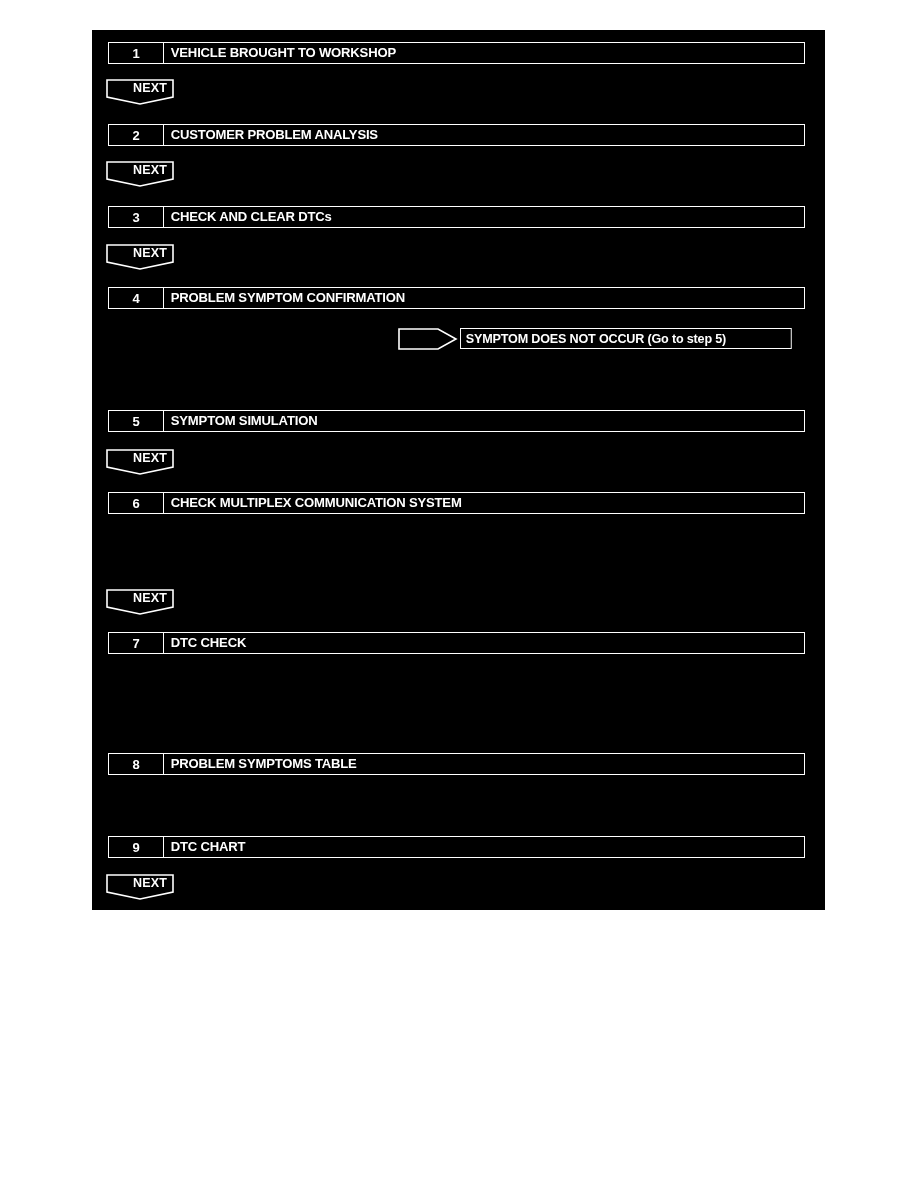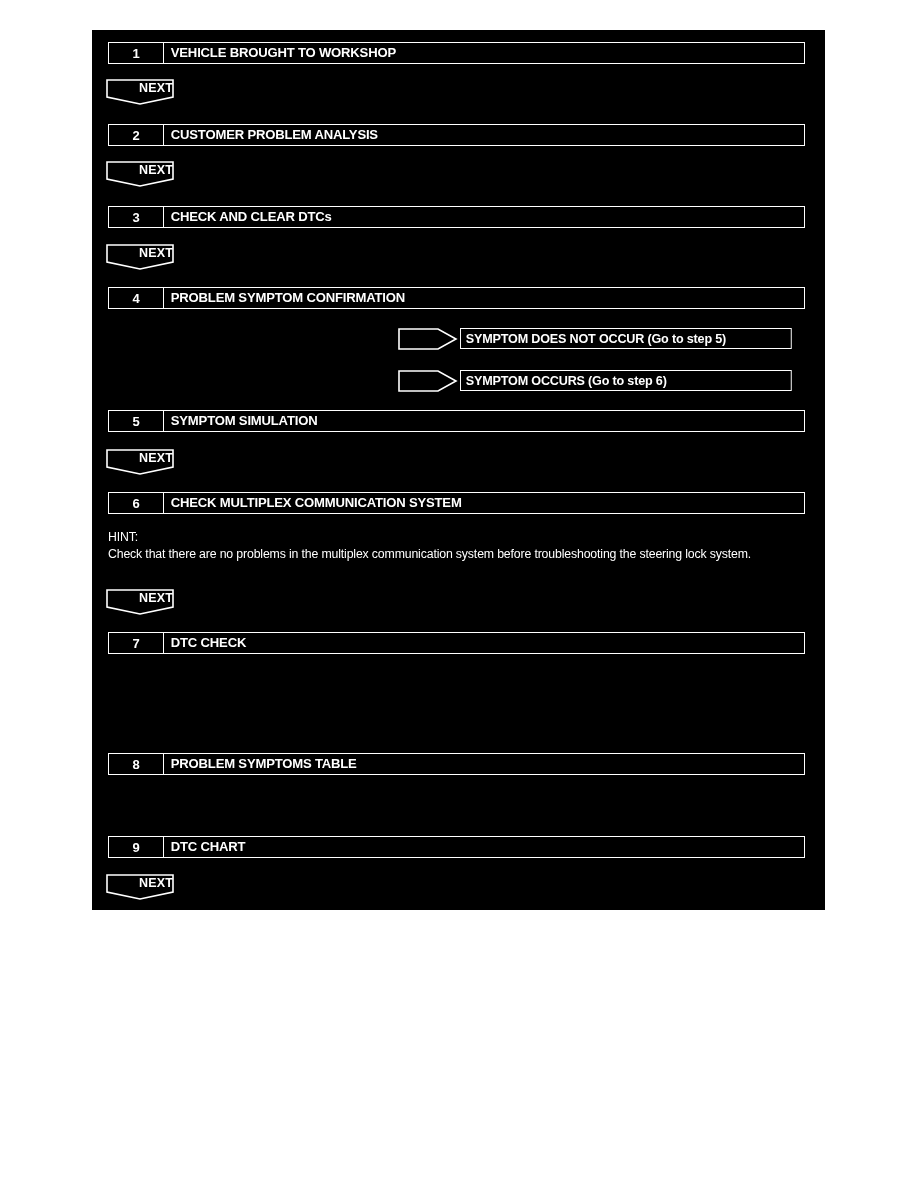--- a/index.html
+++ b/index.html
@@ -81,21 +81,21 @@
     height: 26px;
   }
   .next-shape svg {
     position: absolute;
     left: 0;
     top: 0;
     display: block;
   }
   .next-shape .next-label {
     position: absolute;
-    left: 16px;
+    left: 10px;
     top: 0;
     width: 68px;
     height: 19px;
     color: #ffffff;
     font-size: 12.5px;
     font-weight: bold;
     letter-spacing: 0.2px;
     display: flex;
     align-items: center;
     justify-content: center;
@@ -206,50 +206,38 @@
 
     <div class="branch-row" style="top:297px;text-decoration:underline;">
       <div class="branch-arrow">
         <svg width="60" height="24" viewBox="0 0 60 24" aria-hidden="true">
           <polygon points="1,2 40,2 58,12 40,22 1,22" fill="none" stroke="#ffffff" stroke-width="1.6"></polygon>
         </svg>
       </div>
       <div class="branch-box">SYMPTOM DOES NOT OCCUR (Go to step 5)</div>
     </div>
 
-    <div class="branch-row" style="top:339px;">
-      <div class="branch-arrow">
-        <svg width="60" height="24" viewBox="0 0 60 24" aria-hidden="true">
-          <polygon points="1,2 40,2 58,12 40,22 1,22" fill="none" stroke="#ffffff" stroke-width="1.6"></polygon>
-        </svg>
-      </div>
-      <div class="branch-box">SYMPTOM OCCURS (Go to step 6)</div>
-    </div>
 
     <div class="step-box" style="top:380px;">
       <div class="step-num">5</div>
       <div class="step-label">SYMPTOM SIMULATION</div>
     </div>
 
     <div class="next-shape" style="top:419px;">
       <svg width="68" height="26" viewBox="0 0 68 26" aria-hidden="true">
         <polygon points="1,1 67,1 67,18 34,25 1,18" fill="none" stroke="#ffffff" stroke-width="1.6"></polygon>
       </svg>
       <div class="next-label">NEXT</div>
     </div>
 
     <div class="step-box" style="top:462px;">
       <div class="step-num">6</div>
       <div class="step-label">CHECK MULTIPLEX COMMUNICATION SYSTEM</div>
     </div>
 
-    <div class="hint-block" style="top:499px;">
-      <span class="hint-title">HINT:</span>
-      <span class="hint-text">Check that there are no problems in the multiplex communication system before troubleshooting the steering lock system.</span>
-    </div>
 
     <div class="next-shape" style="top:559px;">
       <svg width="68" height="26" viewBox="0 0 68 26" aria-hidden="true">
         <polygon points="1,1 67,1 67,18 34,25 1,18" fill="none" stroke="#ffffff" stroke-width="1.6"></polygon>
       </svg>
       <div class="next-label">NEXT</div>
     </div>
 
     <div class="step-box" style="top:602px;">
       <div class="step-num">7</div>

